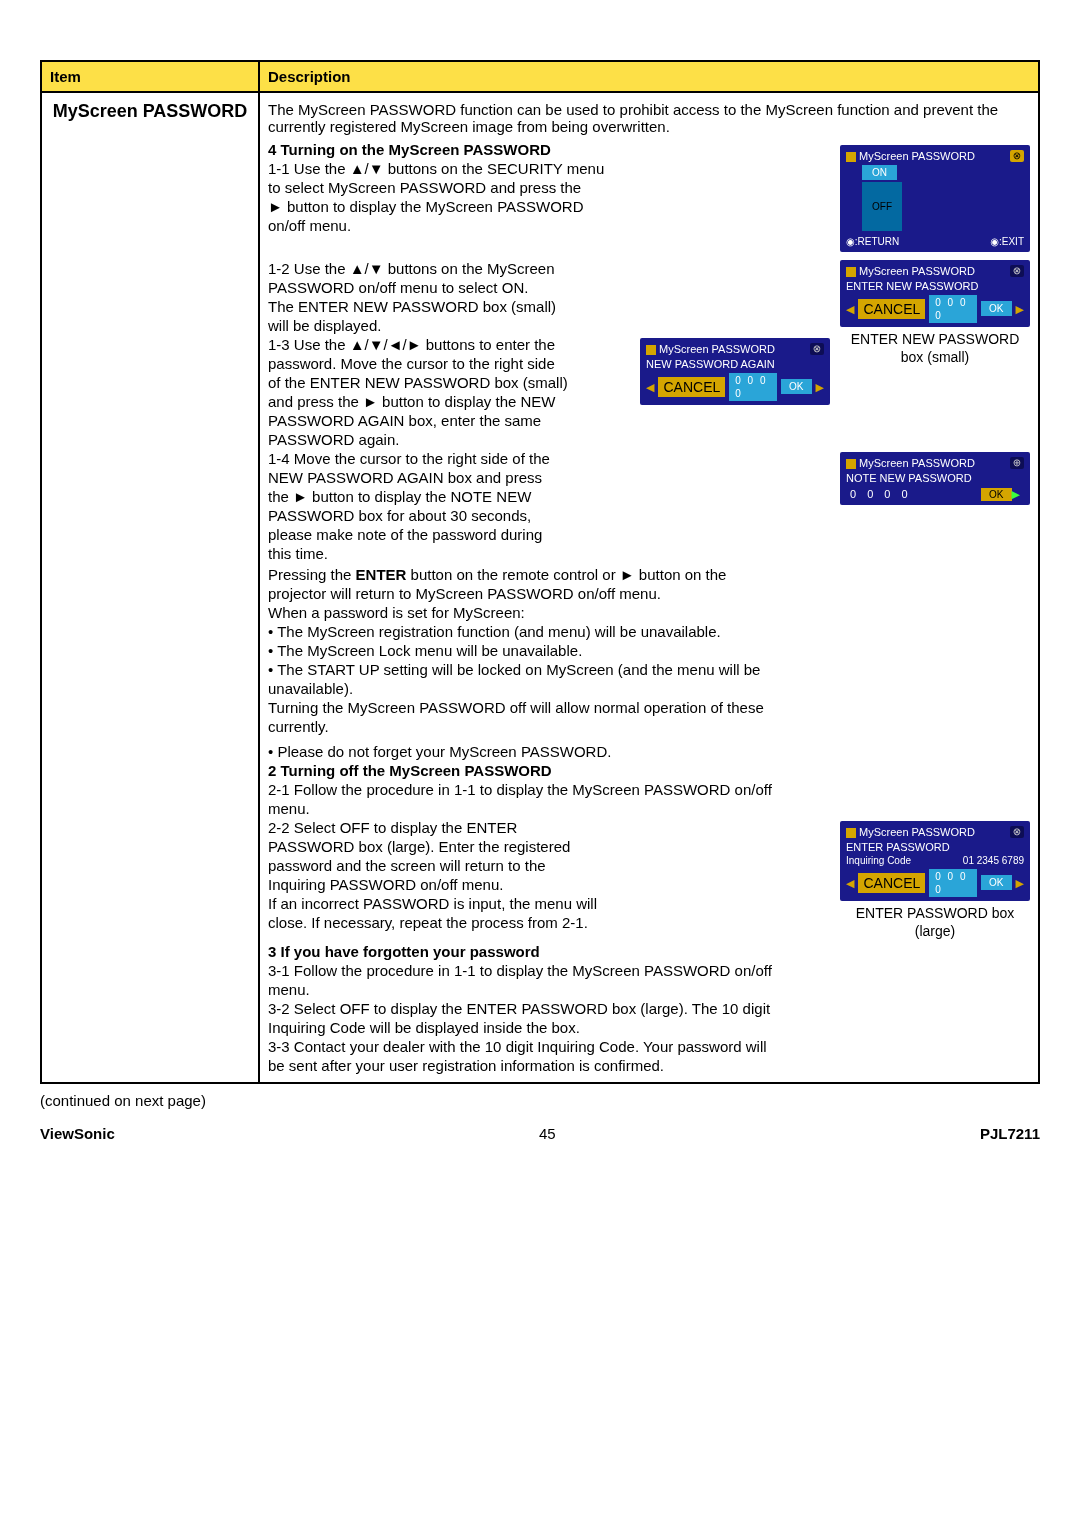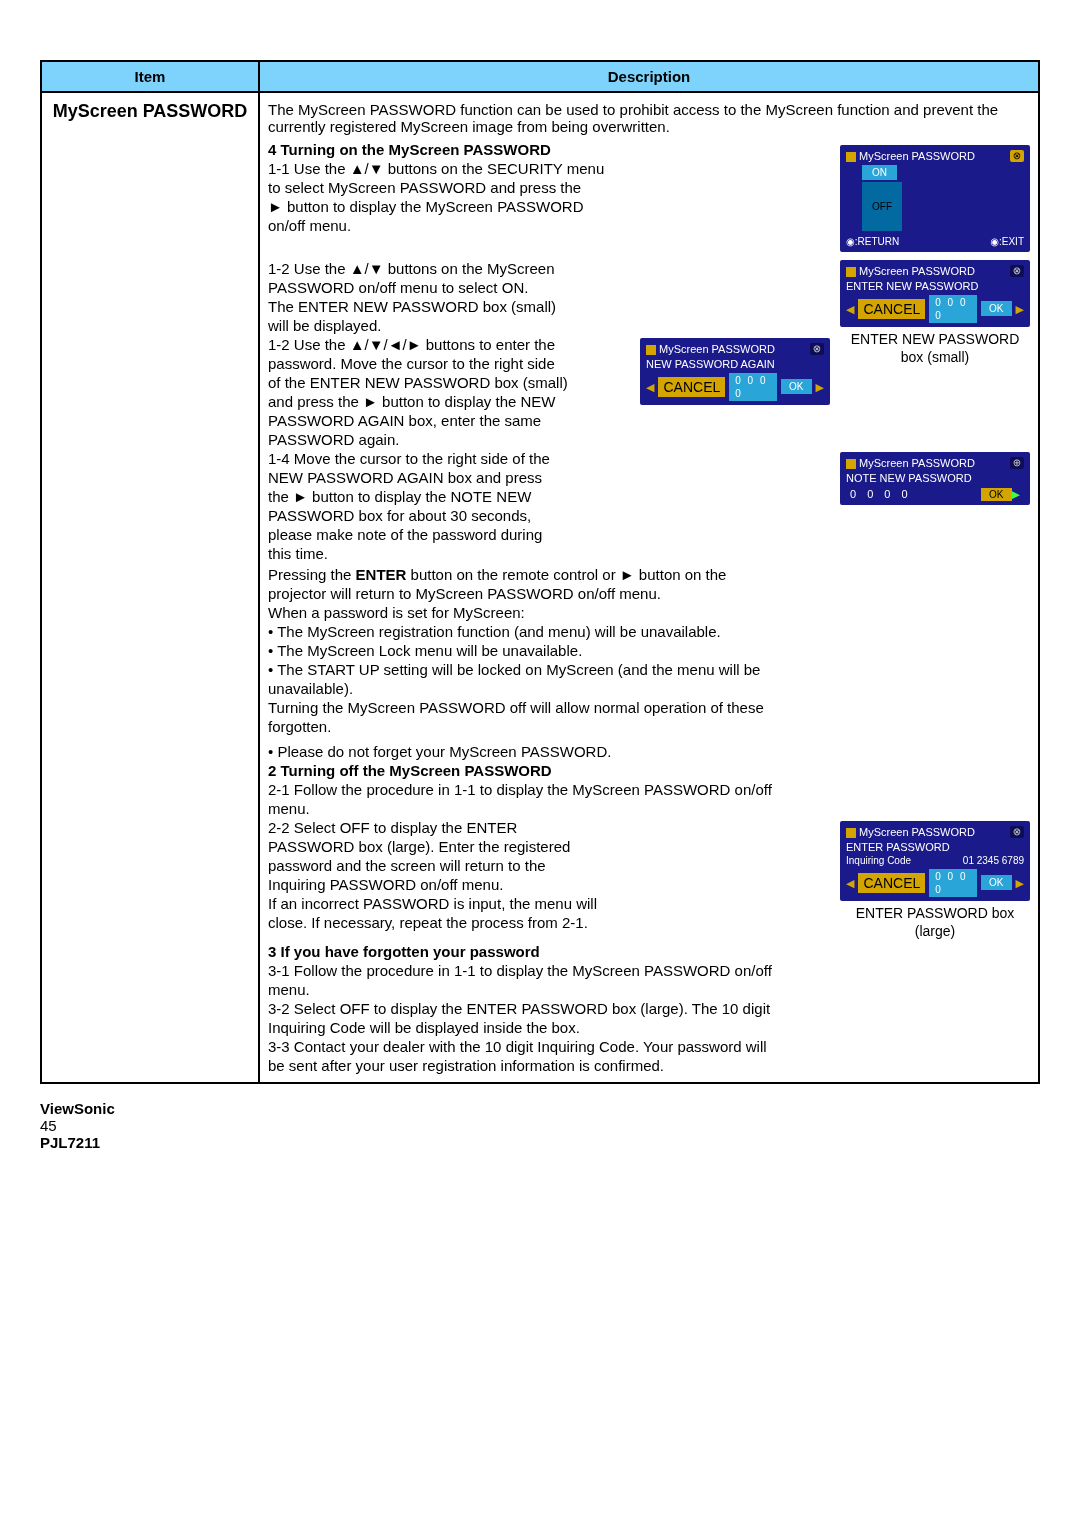--- a/index.html
+++ b/index.html
@@ -18,22 +18,22 @@
     border-collapse: collapse;
     width: 100%;
   }
   table.main th, table.main td {
     border: 2px solid #000;
     padding: 6px 8px;
     vertical-align: top;
   }
   table.main th {
     font-weight: bold;
-    text-align: center;
-    background: #7dd3fc;
+    text-align: left;
+    background: #fde047;
   }
   .item-cell {
     width: 200px;
     text-align: center;
     font-weight: bold;
     vertical-align: middle;
     font-size: 18px;
     line-height: 1.35;
   }
   .desc p { margin: 2px 0; }
@@ -123,21 +123,20 @@
     text-align: center;
     font-size: 14px;
     margin-top: 2px;
   }
   .clear { clear: both; }
   .footer {
     display:flex;
     justify-content: space-between;
     margin-top: 16px;
     font-size: 15px;
-    flex-direction: column;
   }
   .footer .left, .footer .right { font-weight: bold; }
   .continued { margin-top: 8px; }
   .sqicon {
     display:inline-block; width:10px; height:10px; background:#d4a500; vertical-align:middle; margin-right:3px;
   }
 </style>
 </head>
 <body>
 
@@ -214,21 +213,21 @@
           <div class="ui-input-row">
             <span class="ui-tri-l">◀</span>
             <span class="ui-cancel">CANCEL</span>
             <span class="ui-field">0 0 0 0</span>
             <span class="ui-ok">OK</span>
             <span class="ui-tri-r">▶</span>
           </div>
         </div>
       </div>
 
-      <p class="indent">1-2 Use the ▲/▼/◄/► buttons to enter the</p>
+      <p class="indent">1-3 Use the ▲/▼/◄/► buttons to enter the</p>
       <p class="indent2">password. Move the cursor to the right side</p>
       <p class="indent2">of the ENTER NEW PASSWORD box (small)</p>
       <p class="indent2">and press the ► button to display the NEW</p>
       <p class="indent2">PASSWORD AGAIN box, enter the same</p>
       <p class="indent2">PASSWORD again.</p>
 
       <div class="float-block">
         <div class="ui-box">
           <div class="ui-title-row">
             <span><span class="sqicon"></span><span class="ui-title">MyScreen PASSWORD</span></span>
@@ -253,21 +252,21 @@
         <span>Pressing the </span><b>ENTER</b><span> button on the remote control or ► button on the</span>
       </p>
       <p class="indent2">projector will return to MyScreen PASSWORD on/off menu.</p>
 
       <p>When a password is set for MyScreen:</p>
       <p>• The MyScreen registration function (and menu) will be unavailable.</p>
       <p>• The MyScreen Lock menu will be unavailable.</p>
       <p>• The START UP setting will be locked on MyScreen (and the menu will be</p>
       <p>unavailable).</p>
       <p>Turning the MyScreen PASSWORD off will allow normal operation of these</p>
-      <p>forgotten.</p>
+      <p>currently.</p>
       <p style="margin-top:8px;">• Please do not forget your MyScreen PASSWORD.</p>
 
       <p class="heading">2 Turning off the MyScreen PASSWORD</p>
       <p class="indent">2-1 Follow the procedure in 1-1 to display the MyScreen PASSWORD on/off</p>
       <p class="indent2">menu.</p>
 
       <div class="float-block">
         <div class="ui-box">
           <div class="ui-title-row">
             <span><span class="sqicon"></span><span class="ui-title">MyScreen PASSWORD</span></span>
@@ -303,19 +302,20 @@
       <p class="indent2">menu.</p>
       <p class="indent">3-2 Select OFF to display the ENTER PASSWORD box (large). The 10 digit</p>
       <p class="indent2">Inquiring Code will be displayed inside the box.</p>
       <p class="indent">3-3 Contact your dealer with the 10 digit Inquiring Code. Your password will</p>
       <p class="indent2">be sent after your user registration information is confirmed.</p>
     </td>
   </tr>
 </tbody>
     </table>
 
+<div class="continued">(continued on next page)</div>
 
 <div class="footer">
   <span class="left">ViewSonic</span>
   <span>45</span>
   <span class="right">PJL7211</span>
 </div>
 </div>
 
 </body></html>

